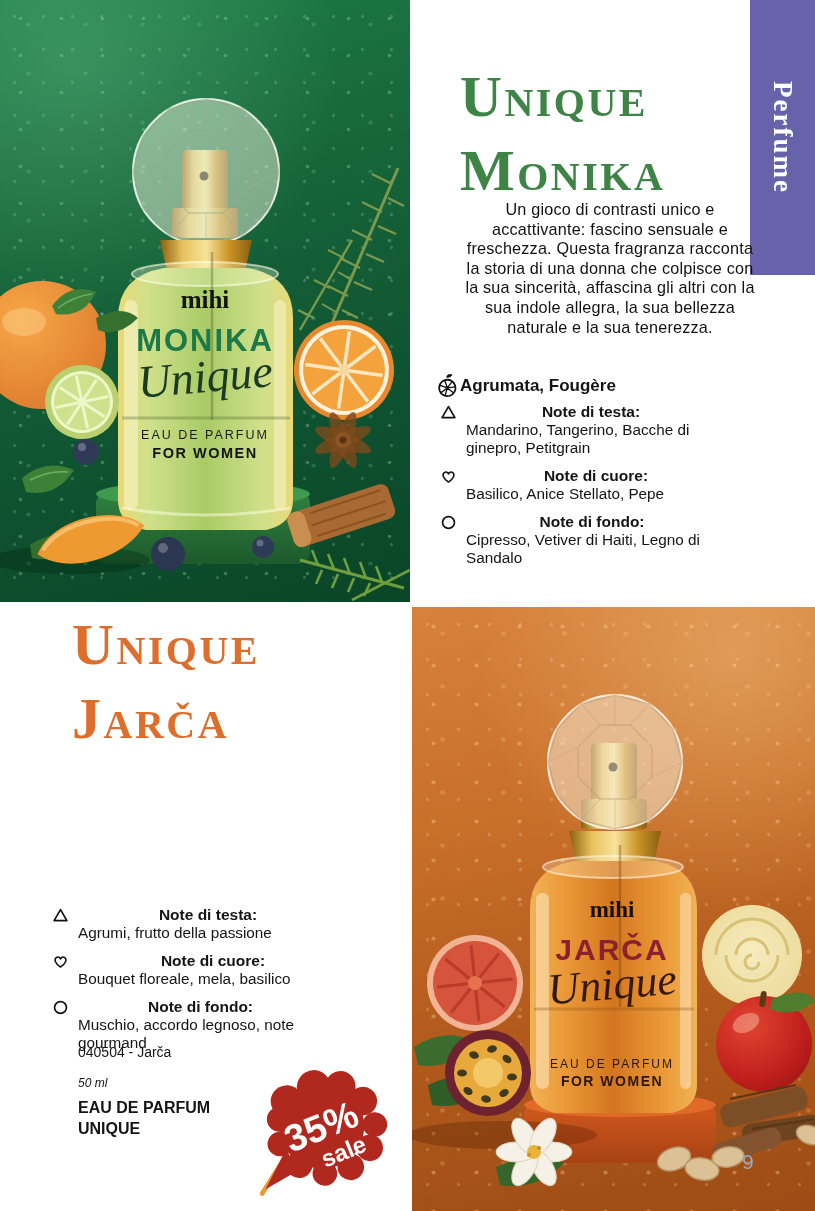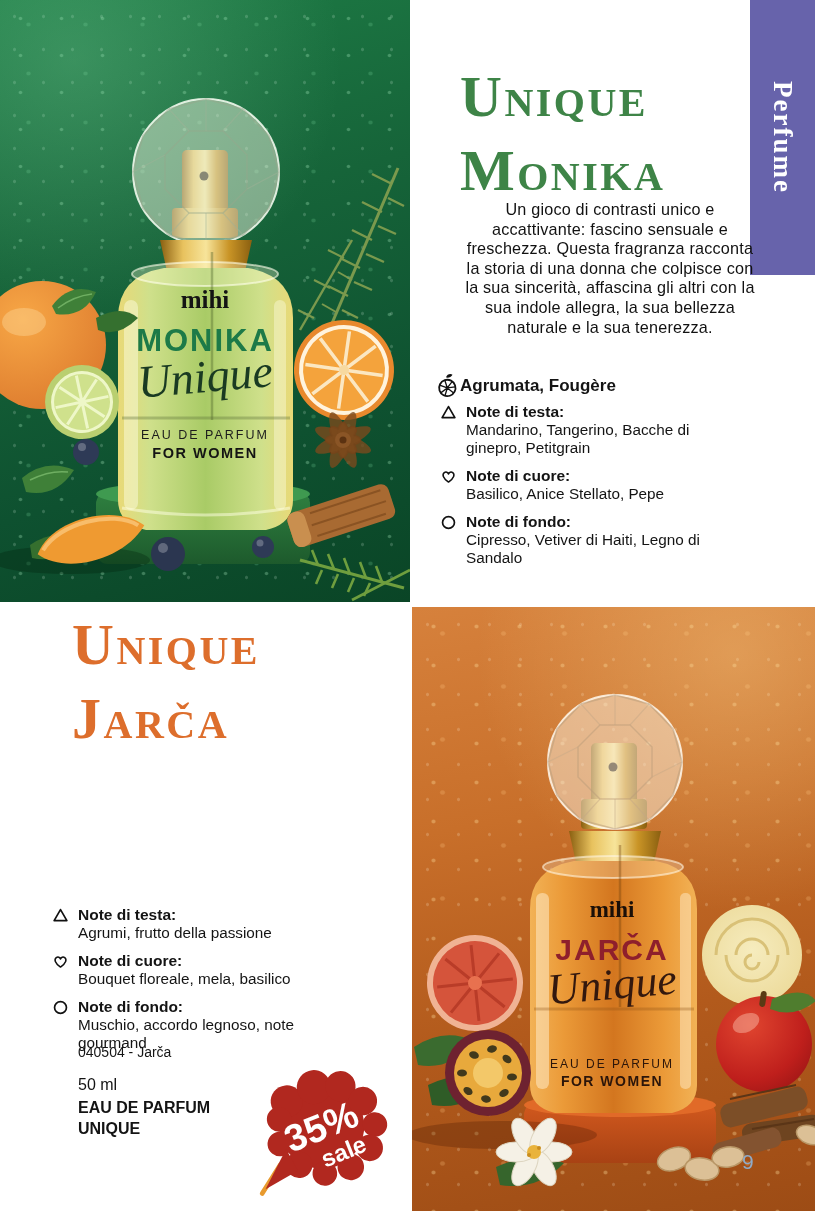--- a/index.html
+++ b/index.html
@@ -55,23 +55,23 @@
   .big-title .t-line::first-letter { font-size:1.45em; }
   #monika-col .big-title { color:#3e8447; }
   #jarca-col  .big-title { color:#dd6e2c; }
   .desc { position:absolute; font-size:16.2px; line-height:1.21; color:#121212; letter-spacing:.2px;text-align:center; }
   .family-row { position:absolute; display:flex; align-items:center; gap:0; }
   .family-row .fam-label { font-weight:bold; font-size:17px; }
   .notes { position:absolute; }
   .note-row { display:flex; gap:8px; margin-bottom:10px; }
   .note-icon { width:18px; flex:none; padding-top:1px; }
   .note-text { font-size:15.3px; line-height:1.17; }
-  .note-text b { display:block; font-size:15.5px; }
+  .note-text b { display:block; font-size:15.5px;text-align:center; }
   .sku { position:absolute; font-weight:normal; font-size:14px; }
-  .volume { position:absolute; font-size:16px; }
+  .volume { position:absolute; font-size:12px;font-style:italic; }
   .prodline { position:absolute; font-weight:bold; font-size:16px; line-height:1.3; }
   
   #sale-badge { position:absolute; left:252px; top:1056px; width:142px; height:146px; transform:rotate(-6deg); }
   
   #page-number { position:absolute; left:742px; top:1150px; font-size:21px; color:#8fabc8; }
 </style>
 </head>
 <body>
 
 <div class="page">

